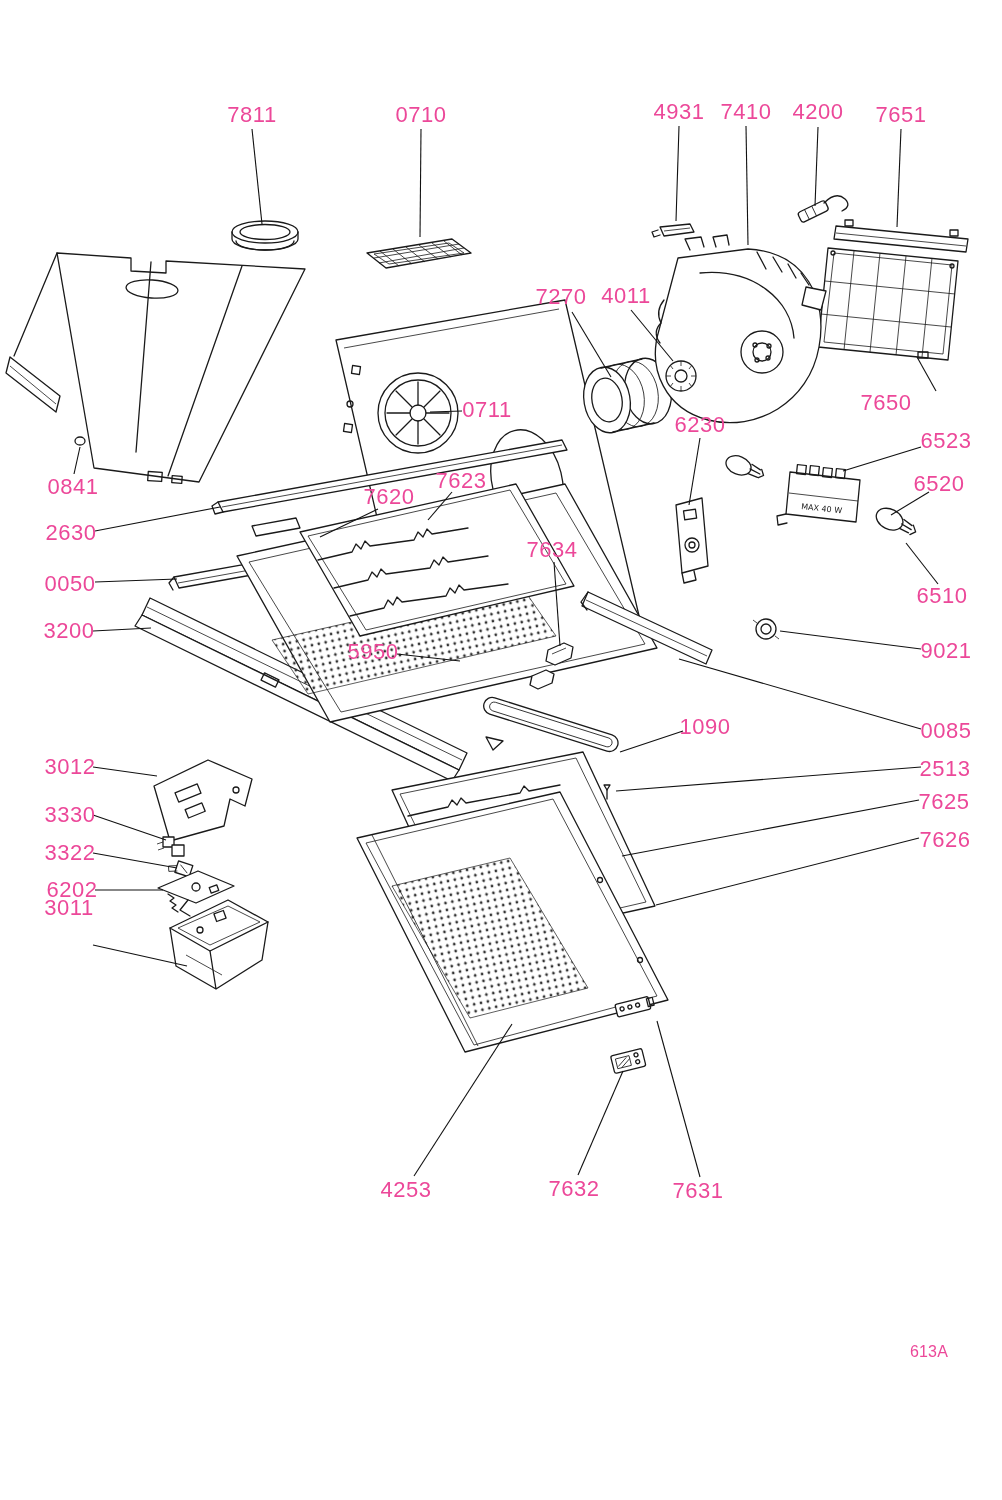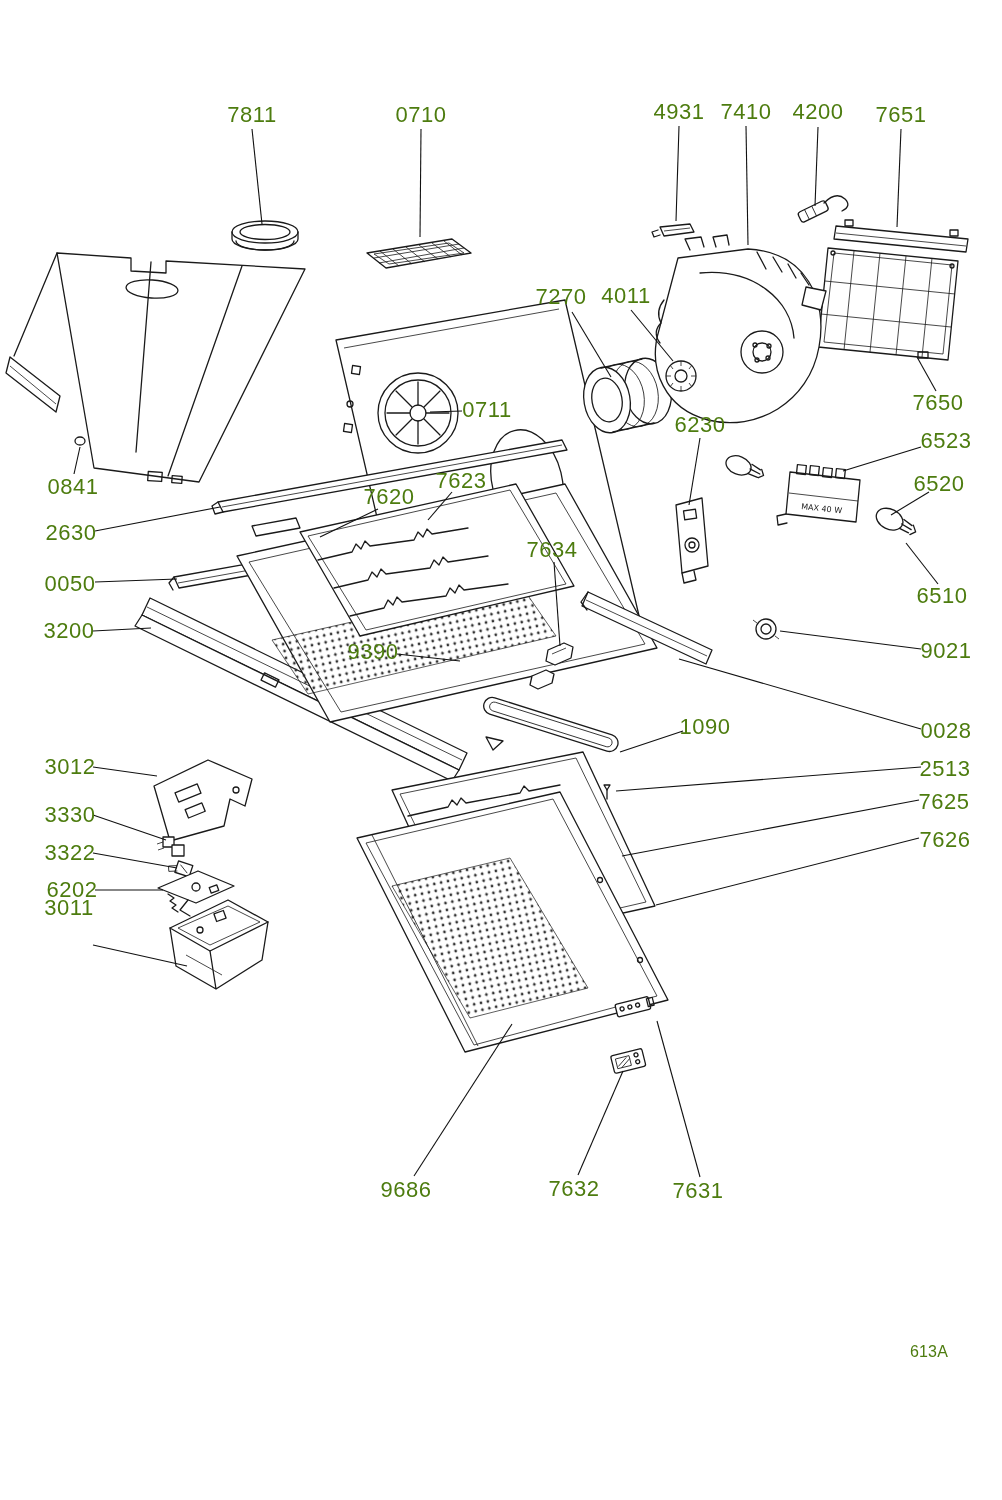--- a/index.html
+++ b/index.html
@@ -1,19 +1,19 @@
 <!DOCTYPE html>
 <html><head>
 <meta charset="utf-8">
 <style>
   html,body{margin:0;padding:0;background:#fff;}
   .stage{position:relative;width:1002px;height:1500px;background:#fff;
          font-family:"Liberation Sans","DejaVu Sans",sans-serif;overflow:hidden;}
   .stage svg{position:absolute;left:0;top:0;}
-  .lbl{position:absolute;transform:translate(-50%,-50%);font-size:22px;color:#4d7c0f;
+  .lbl{position:absolute;transform:translate(-50%,-50%);font-size:22px;color:#ec4899;
        letter-spacing:.5px;white-space:nowrap;}
   .lbl-small{font-size:16px;letter-spacing:.2px;margin-top:36px;}
   svg .ln{fill:none;stroke:#1a1a1a;stroke-width:1.3;stroke-linejoin:round;stroke-linecap:round;}
   svg .solid{fill:#fff;stroke:#1a1a1a;stroke-width:1.3;stroke-linejoin:round;}
   svg .thin{fill:none;stroke:#1a1a1a;stroke-width:.8;}
   svg .dots{fill:url(#dotpat);stroke:#1a1a1a;stroke-width:.7;}
   svg .leader{stroke:#111;stroke-width:1.1;}
   svg .svgtext{font-size:8px;font-family:"DejaVu Sans",sans-serif;fill:#1a1a1a;stroke:none;}
 </style>
 </head>
@@ -351,32 +351,32 @@
 <div class="lbl" style="left:946px;top:441px">6523</div>
 <div class="lbl" style="left:939px;top:484px">6520</div>
 <div class="lbl" style="left:73px;top:487px">0841</div>
 <div class="lbl" style="left:71px;top:533px">2630</div>
 <div class="lbl" style="left:389px;top:497px">7620</div>
 <div class="lbl" style="left:461px;top:481px">7623</div>
 <div class="lbl" style="left:552px;top:550px">7634</div>
 <div class="lbl" style="left:942px;top:596px">6510</div>
 <div class="lbl" style="left:70px;top:584px">0050</div>
 <div class="lbl" style="left:69px;top:631px">3200</div>
-<div class="lbl" style="left:373px;top:652px">9390</div>
+<div class="lbl" style="left:373px;top:652px">5950</div>
 <div class="lbl" style="left:946px;top:651px">9021</div>
-<div class="lbl" style="left:946px;top:731px">0028</div>
+<div class="lbl" style="left:946px;top:731px">0085</div>
 <div class="lbl" style="left:705px;top:727px">1090</div>
 <div class="lbl" style="left:945px;top:769px">2513</div>
 <div class="lbl" style="left:944px;top:802px">7625</div>
 <div class="lbl" style="left:945px;top:840px">7626</div>
 <div class="lbl" style="left:70px;top:767px">3012</div>
 <div class="lbl" style="left:70px;top:815px">3330</div>
 <div class="lbl" style="left:70px;top:853px">3322</div>
 <div class="lbl" style="left:72px;top:890px">6202</div>
 <div class="lbl" style="left:69px;top:908px">3011</div>
-<div class="lbl" style="left:406px;top:1190px">9686</div>
+<div class="lbl" style="left:406px;top:1190px">4253</div>
 <div class="lbl" style="left:574px;top:1189px">7632</div>
 <div class="lbl" style="left:698px;top:1191px">7631</div>
-<div class="lbl" style="left:938px;top:403px">7650</div>
+<div class="lbl" style="left:886px;top:403px">7650</div>
 
 <div class="lbl lbl-small" style="left:929px;top:1316px">613A</div>
 
 </div>
 
 </body></html>

